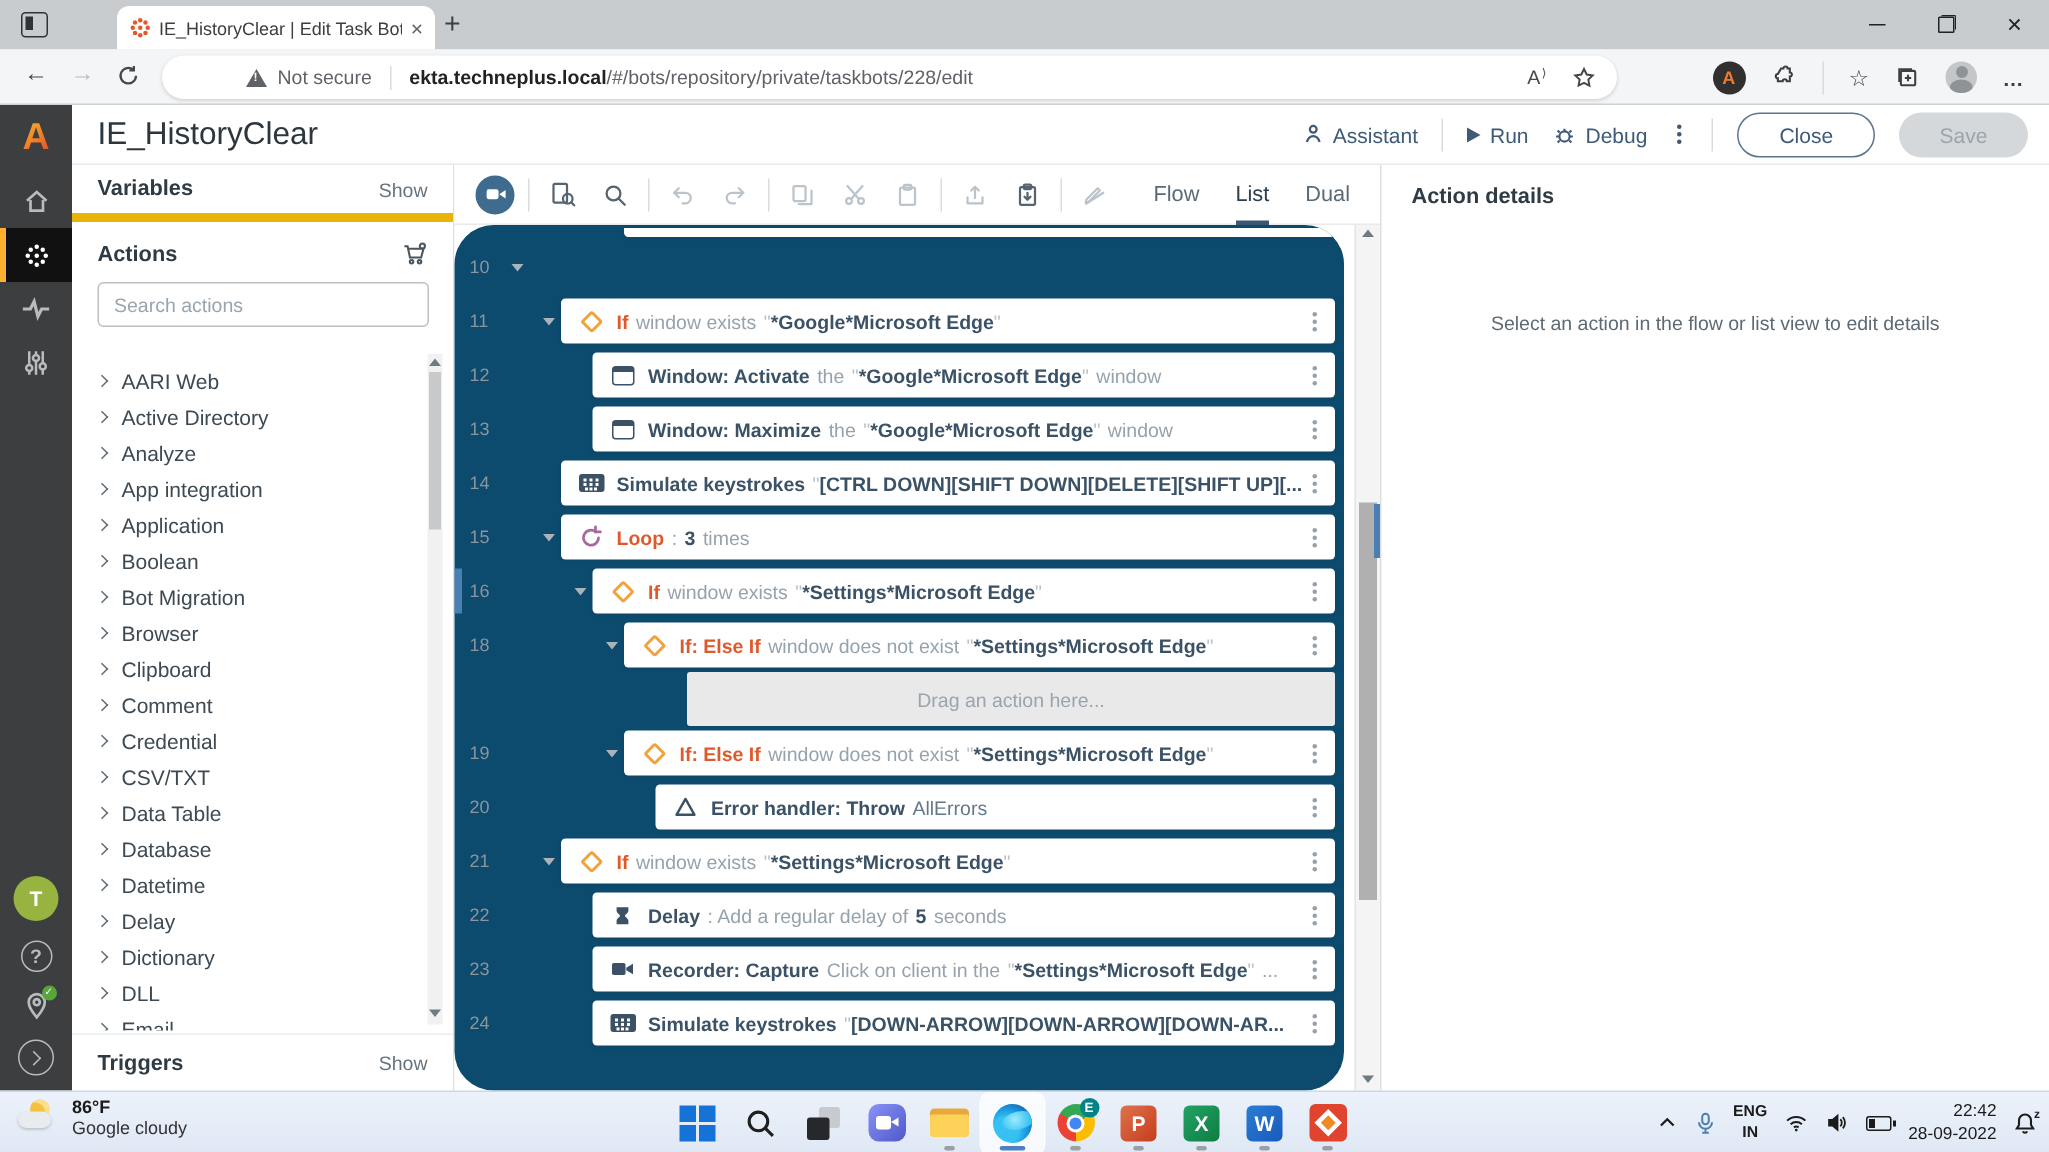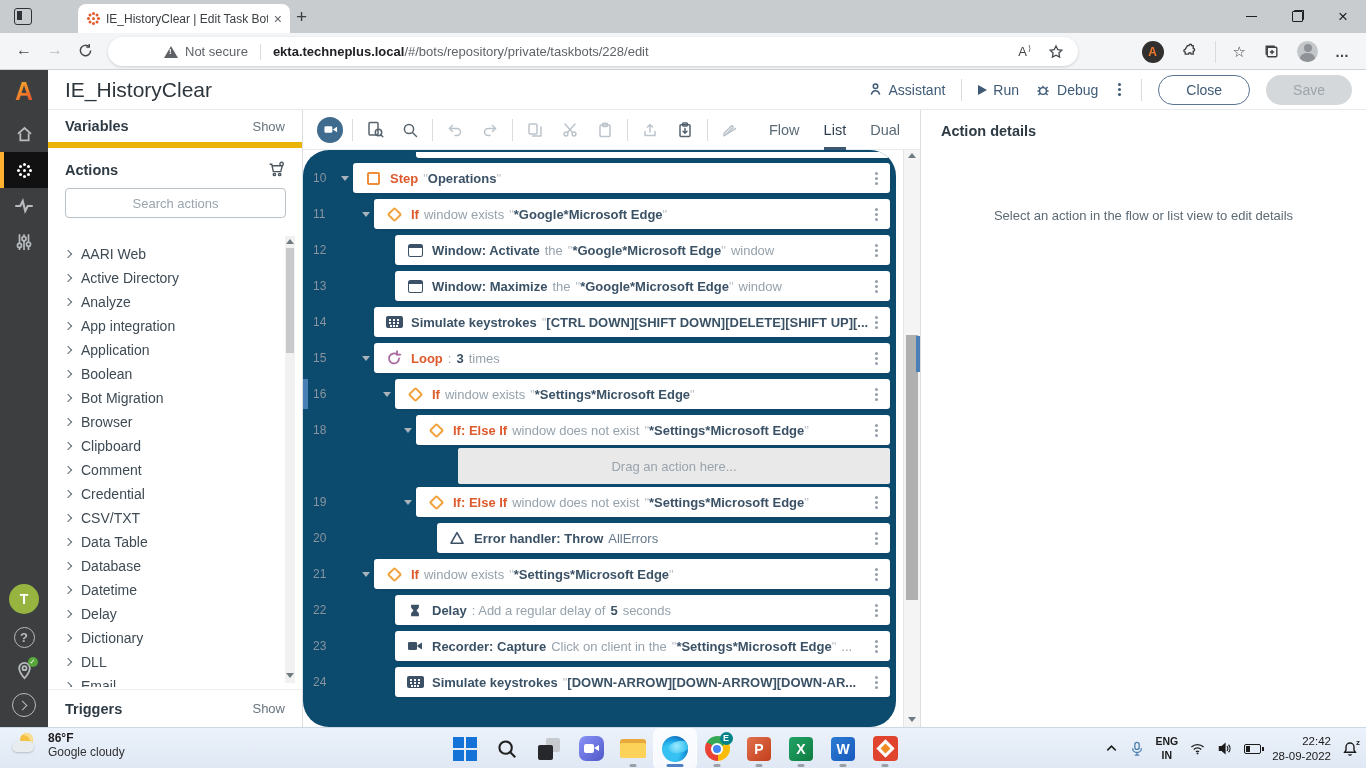--- a/index.html
+++ b/index.html
@@ -76,21 +76,21 @@
   .btn-close{border:1px solid #5a7490;color:#3e5a76;background:#fff;border-radius:17px;padding:6px 27px;font-size:14px;}
   .btn-save{border:none;background:#d4d8db;color:#9ba5ac;border-radius:17px;padding:7px 27px;font-size:14px;}
 
   
   .sidebar{position:absolute;left:48px;top:40px;width:255px;bottom:0;background:#fff;border-right:1px solid #dcdfe1;}
   .varrow{height:38px;border-bottom:6px solid #eab308;display:flex;align-items:center;padding:0 17px;}
   .panel-title{font-size:14.5px;font-weight:bold;color:#2f3b44;}
   .showlink{margin-left:auto;font-size:13px;color:#66737e;}
   .acthdr{display:flex;align-items:center;padding:13px 17px 6px;}
   .search{margin:4px 12px 6px 17px;}
-  .search input{width:221px;height:30px;border:1px solid #b9c0c6;border-radius:4px;padding:0 10px;font-size:13px;color:#3f4c55;outline:none;text-align:center;}
+  .search input{width:221px;height:30px;border:1px solid #b9c0c6;border-radius:4px;padding:0 10px;font-size:13px;color:#3f4c55;outline:none;}
   .search input::placeholder{color:#9aa4ad;}
   .pkglist{position:absolute;top:122px;bottom:40px;left:0;right:20px;overflow:hidden;padding:10px 0 0 17px;}
   .pkg{display:flex;align-items:center;height:24px;font-size:14px;color:#3e4a53;gap:10px;}
   .pkg-chev{width:6px;height:6px;border-top:1.6px solid #5f6b74;border-right:1.6px solid #5f6b74;transform:rotate(45deg);flex:none;}
   .sb-scroll{position:absolute;right:7px;top:126px;bottom:44px;width:10px;background:#f1f1f1;}
   .sb-thumb{position:absolute;left:1px;right:1px;top:12px;height:105px;background:#c7c9cb;}
   .tri-up{width:0;height:0;border-left:4px solid transparent;border-right:4px solid transparent;border-bottom:5px solid #6f7a81;margin:3px auto;}
   .tri-down{width:0;height:0;border-left:4px solid transparent;border-right:4px solid transparent;border-top:5px solid #6f7a81;margin:3px auto;position:absolute;bottom:2px;left:1px;}
   .trigrow{position:absolute;bottom:0;left:0;right:0;height:38px;border-top:1px solid #eceeef;display:flex;align-items:center;padding:0 17px;background:#fff;}
 
@@ -514,28 +514,20 @@
           </div>
       </div>
       <div class="rows">
           <div class="sliver" style="margin-left: 103px;"></div>
           <div class="flowrow">
             <span class="rownum">10</span>
             <span style="width:0px;flex:none;"></span>
             <span class="chevslot">
               <span class="rowchev"></span>
             </span>
-            <div class="card">
-              <span class="cicon">
-                <span class="ic-step"></span>
-              </span>
-              <span class="sg k">Step</span>
-              <span class="sg"><span class="quo">"</span><span class="b">Operations</span><span class="quo">"</span></span>
-              <span class="kebab"></span>
-            </div>
           </div>
           <div class="flowrow">
             <span class="rownum">11</span>
             <span style="width:21px;flex:none;"></span>
             <span class="chevslot">
               <span class="rowchev"></span>
             </span>
             <div class="card">
               <span class="cicon">
                 <span class="ic-diamond"></span>

